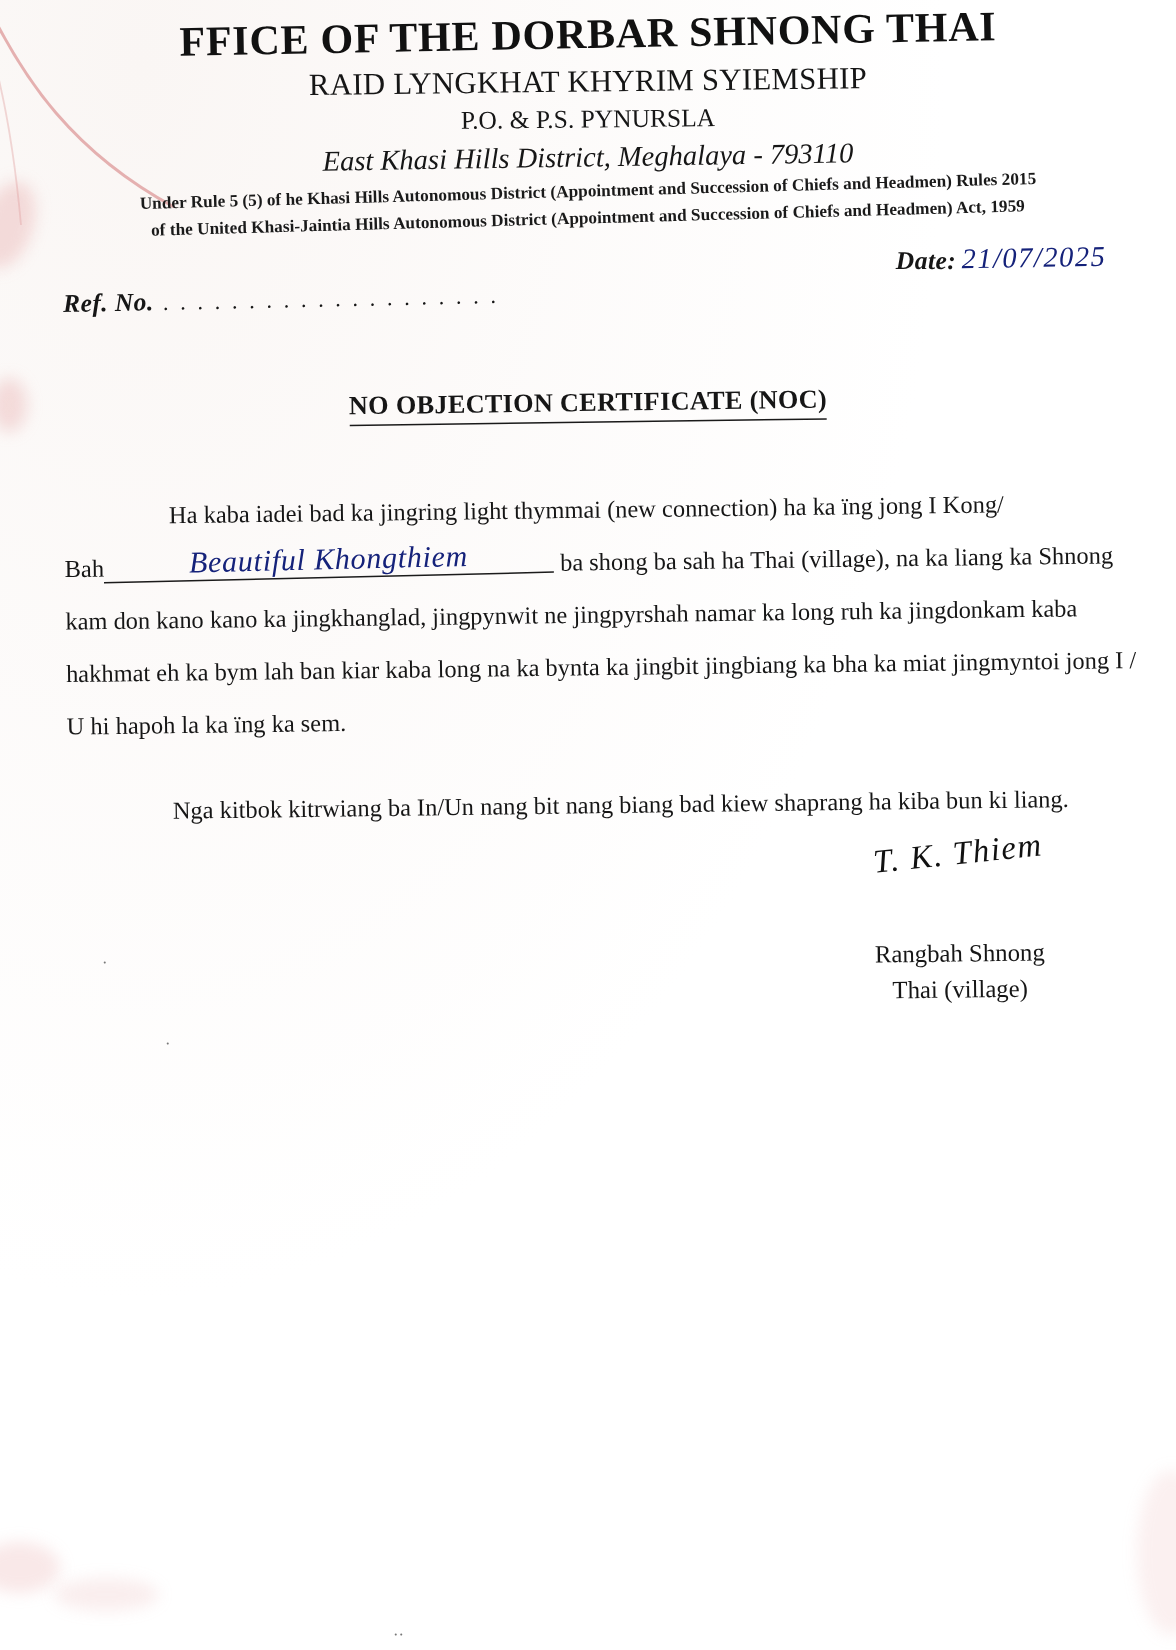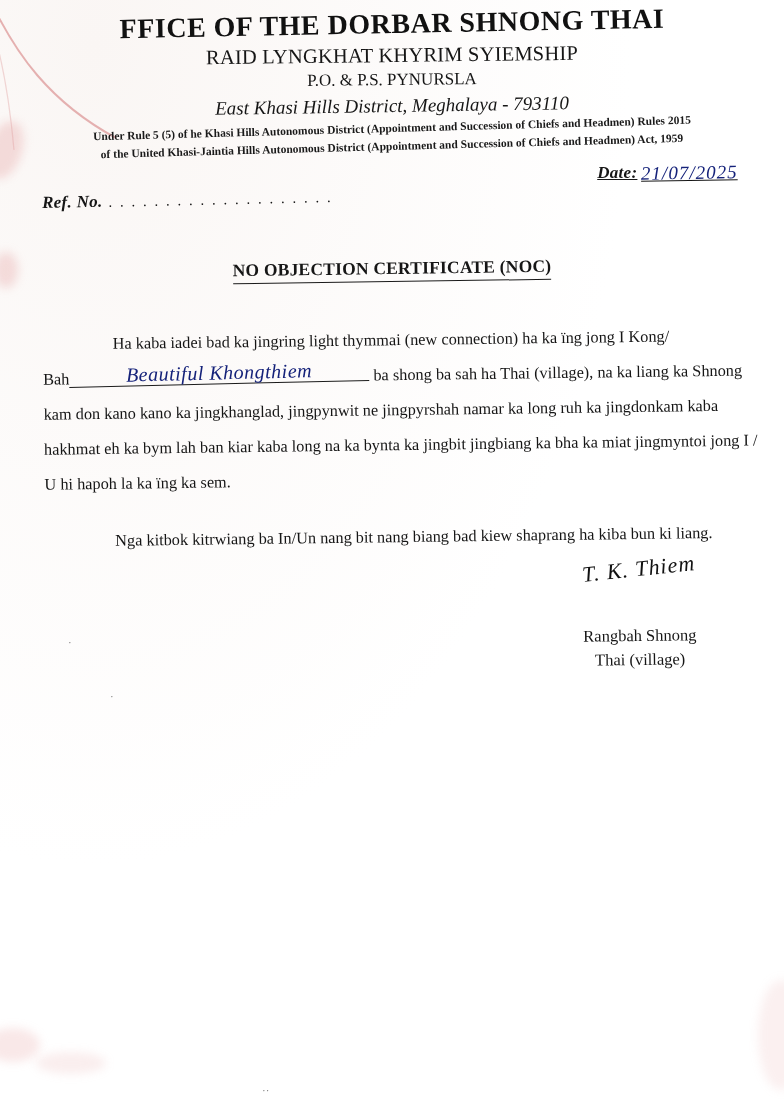--- a/index.html
+++ b/index.html
@@ -97,23 +97,22 @@
   
   .meta {
     position: absolute;
     left: 0; right: 0; top: 162px;
     height: 60px;
   }
   .date-block {
     position: absolute;
     right: 46px; top: 0;
     display: flex;
-    align-items: center;
+    align-items: flex-end;
     gap: 4px;
-    text-decoration: underline;
   }
   .script-label {
     font-family: "Liberation Serif", serif;
     font-style: italic;
     font-weight: bold;
     font-size: 17px;
     letter-spacing: 0.3px;
   }
   .dots { letter-spacing: 2px; font-size: 15px; }
   .handwrite {

